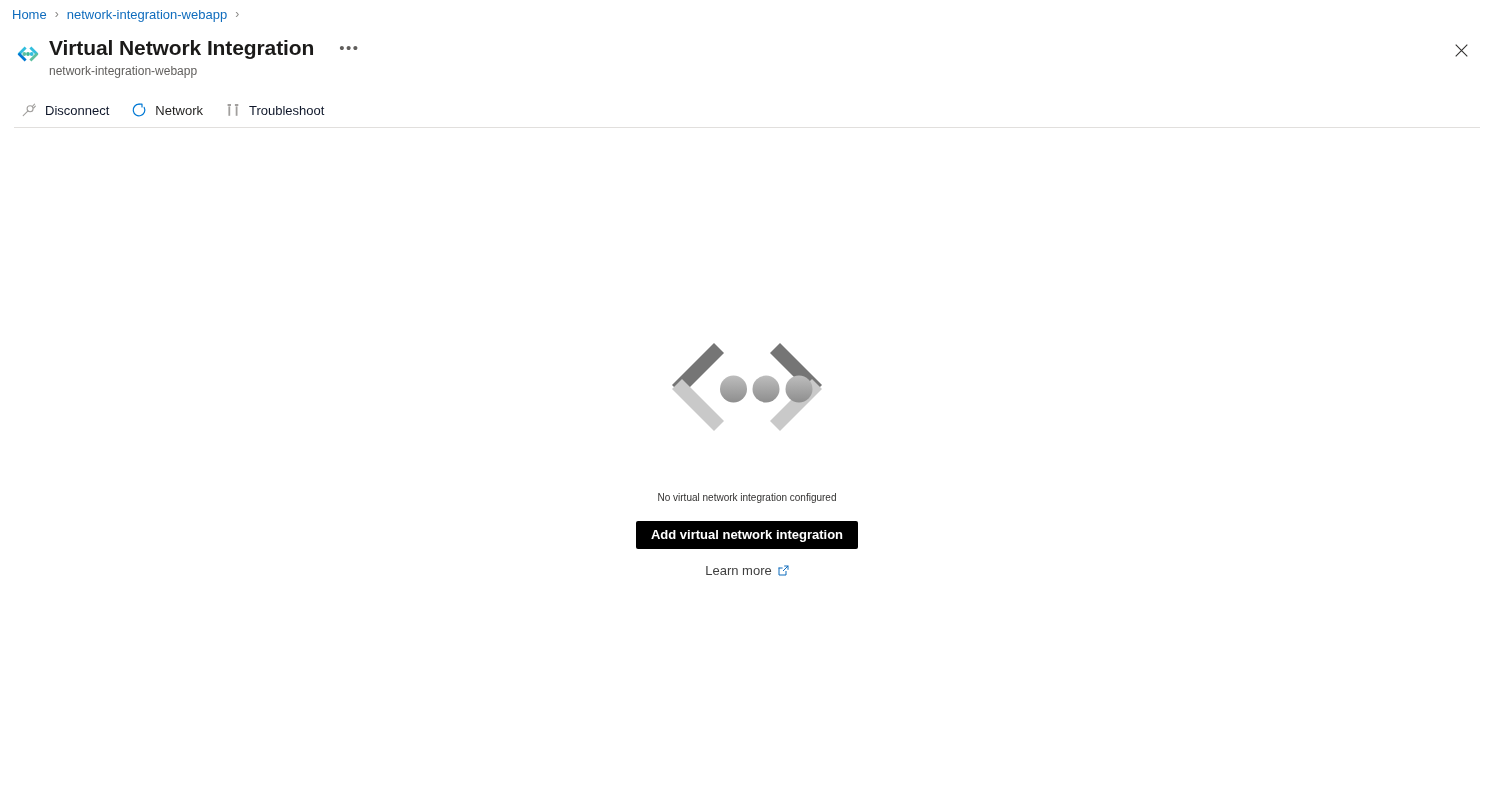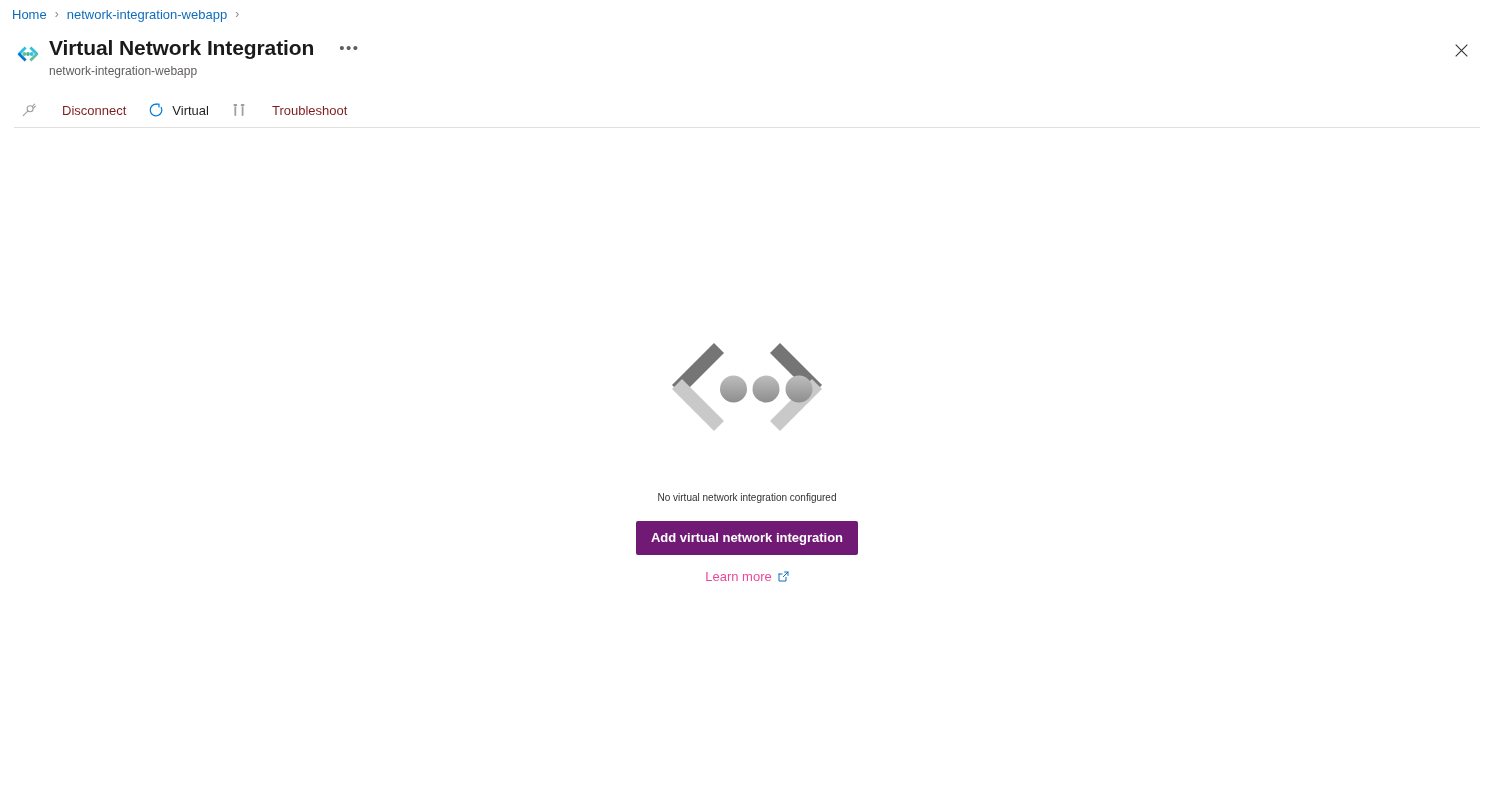--- a/index.html
+++ b/index.html
@@ -116,23 +116,22 @@
     height: 30px;
     padding: 0 9px 0 4px;
     margin-right: 6px;
     font-size: 13px;
     color: #201f1e;
     border-radius: 2px;
     cursor: pointer;
     white-space: nowrap;
   }
   .cmd.disabled {
-    color: #7f1d1d;
+    color: #0f172a;
     cursor: default;
-    gap: 17px;
   }
   .cmd .ci {
     width: 22px;
     height: 18px;
     display: flex;
     align-items: center;
     justify-content: center;
     margin-right: 5px;
     flex: 0 0 22px;
   }
@@ -162,39 +161,39 @@
     height: 104px;
   }
   .empty-text {
     margin-top: 45px;
     font-size: 10px;
     color: #323130;
     line-height: 18px;
   }
   .primary-btn {
     margin-top: 14px;
-    background: #701a75;
+    background: #000000;
     color: #ffffff;
     border: none;
-    height: 34px;
+    height: 28px;
     min-width: 80px;
     padding: 0 15px;
     font-size: 13px;
     font-weight: bold;
     font-family: "Liberation Sans", sans-serif;
     cursor: pointer;
     border-radius: 2px;
     line-height: 24px;
   }
   .learn-more {
     margin-top: 14px;
     display: inline-flex;
     align-items: center;
     font-size: 13px;
-    color: #ec4899;
+    color: #404040;
     text-decoration: none;
     cursor: pointer;
   }
   .learn-more .ext {
     margin-left: 6px;
     display: inline-flex;
     align-items: center;
   }
 </style>
 </head>
@@ -253,21 +252,21 @@
     <span>Disconnect</span>
   </div>
 
   <div class="cmd">
     <span class="ci">
       <svg width="16" height="16" viewBox="0 0 16 16" aria-hidden="true">
         <path d="M8 2.2 A5.8 5.8 0 1 0 13.2 5.4" stroke="#0078d4" stroke-width="1.2" fill="none" stroke-linecap="round"></path>
         <path d="M8.2 2.2 L11.0 2.2 L11.0 5.0" stroke="#0078d4" stroke-width="1.2" fill="none" stroke-linecap="round" stroke-linejoin="round"></path>
       </svg>
     </span>
-    <span>Virtual</span>
+    <span>Network</span>
   </div>
 
   <div class="cmd disabled">
     <span class="ci">
       <svg width="16" height="16" viewBox="0 0 16 16" aria-hidden="true">
         <g fill="#a19f9d">
           <rect x="2.6" y="2.0" width="3.4" height="2.0"></rect>
           <rect x="3.4" y="4.4" width="1.8" height="9.4"></rect>
           <rect x="9.9" y="2.0" width="3.4" height="2.0"></rect>
           <rect x="10.7" y="4.4" width="1.8" height="9.4"></rect>

